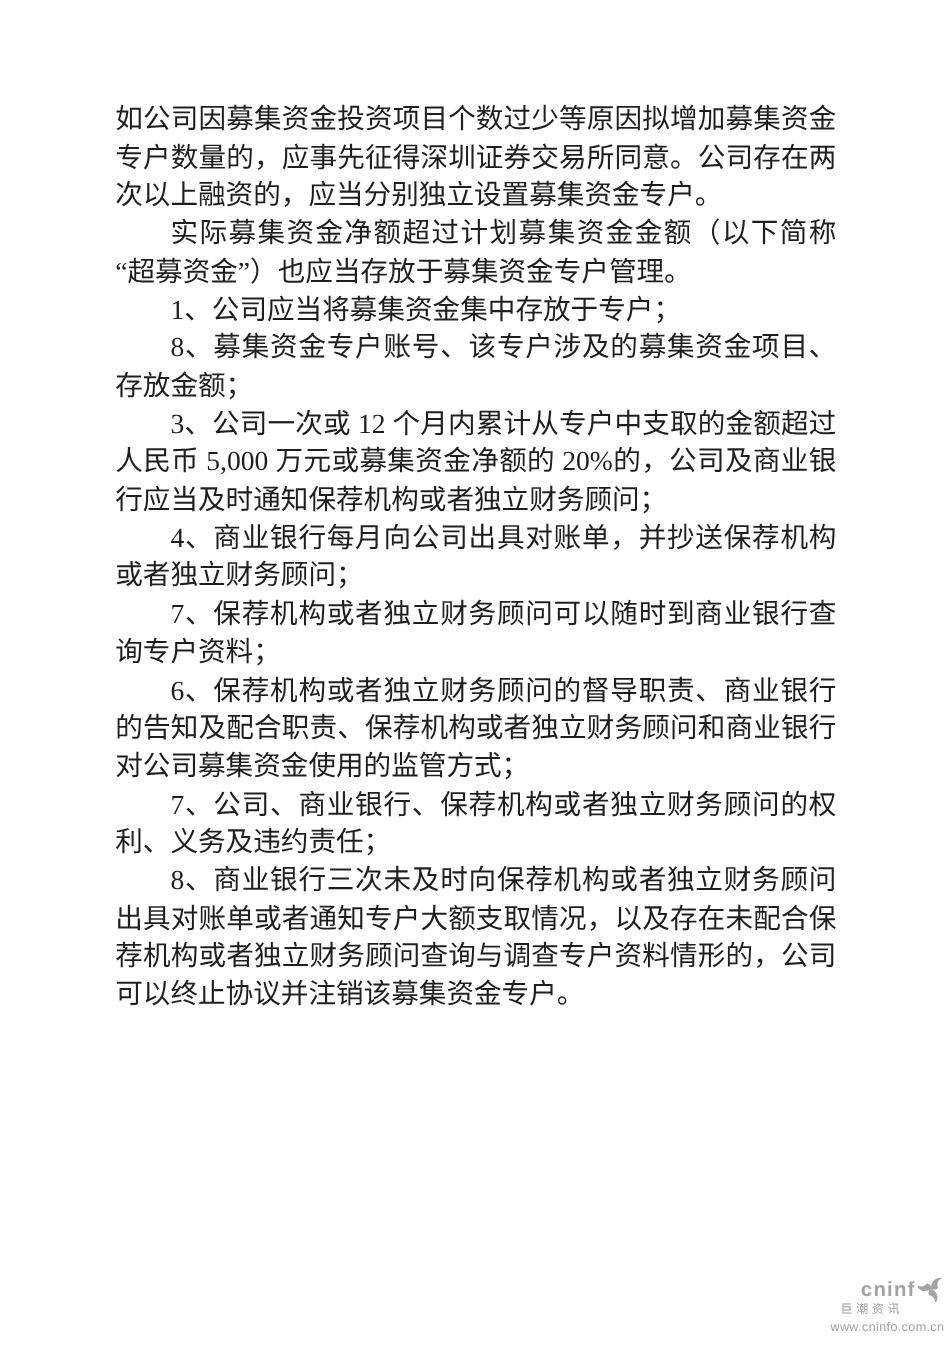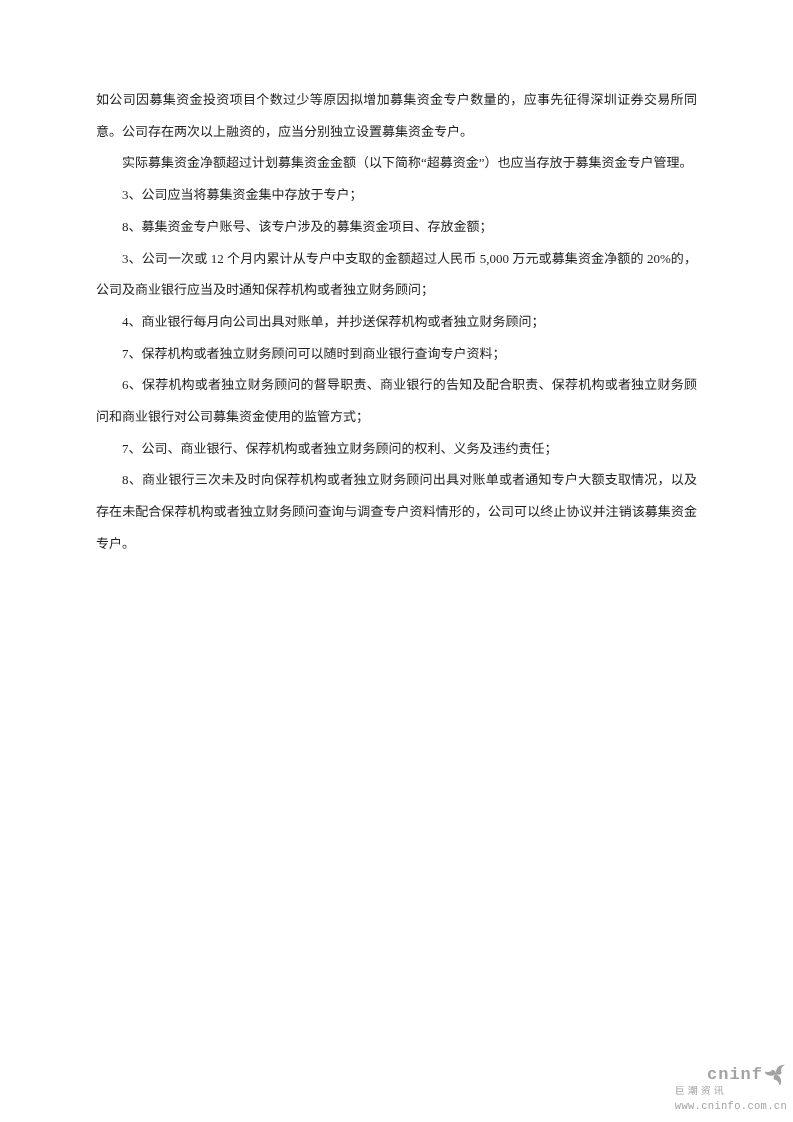--- a/index.html
+++ b/index.html
@@ -15,44 +15,44 @@
     background: #ffffff;
     overflow: hidden;
     font-family: "Liberation Serif", "DejaVu Serif", serif;
   }
   .content {
     position: absolute;
     left: 96px;
     top: 84px;
     width: 601px;
     color: #1e1e1e;
-    font-size: 13px;
+    font-size: 23px;
     line-height: 31.7px;
     text-align: justify;
   }
   .para {
     margin: 0;
     padding: 0;
     text-indent: 2em;
     word-break: break-all;
   }
   .para.no-indent {
     text-indent: 0;
   }
   .article-label {
     font-weight: bold;
     margin-right: 1em;
   }
   .watermark {
     position: absolute;
     right: 6px;
     bottom: 10px;
-    text-align: left;
+    text-align: center;
     color: #a3a3a3;
-    font-family: Liberation Mono, monospace;
+    font-family: Liberation Sans, sans-serif;
     line-height: 1.15;
   }
   .wm-row1 {
     display: flex;
     align-items: center;
     justify-content: flex-end;
   }
   .wm-brand {
     font-size: 17px;
     font-weight: bold;
@@ -78,21 +78,21 @@
 <body>
 
 <div class="page">
   <div class="content">
 
     <p class="para no-indent">如公司因募集资金投资项目个数过少等原因拟增加募集资金专户数量的，应事先征得深圳证券交易所同意。公司存在两次以上融资的，应当分别独立设置募集资金专户。</p>
 
     <p class="para">实际募集资金净额超过计划募集资金金额（以下简称“超募资金”）也应当存放于募集资金专户管理。</p>
 
 
-    <p class="para">3、公司应当将募集资金集中存放于专户；</p>
+    <p class="para">1、公司应当将募集资金集中存放于专户；</p>
 
     <p class="para">8、募集资金专户账号、该专户涉及的募集资金项目、存放金额；</p>
 
     <p class="para">3、公司一次或 12 个月内累计从专户中支取的金额超过人民币 5,000 万元或募集资金净额的 20%的，公司及商业银行应当及时通知保荐机构或者独立财务顾问；</p>
 
     <p class="para">4、商业银行每月向公司出具对账单，并抄送保荐机构或者独立财务顾问；</p>
 
     <p class="para">7、保荐机构或者独立财务顾问可以随时到商业银行查询专户资料；</p>
 
     <p class="para">6、保荐机构或者独立财务顾问的督导职责、商业银行的告知及配合职责、保荐机构或者独立财务顾问和商业银行对公司募集资金使用的监管方式；</p>

